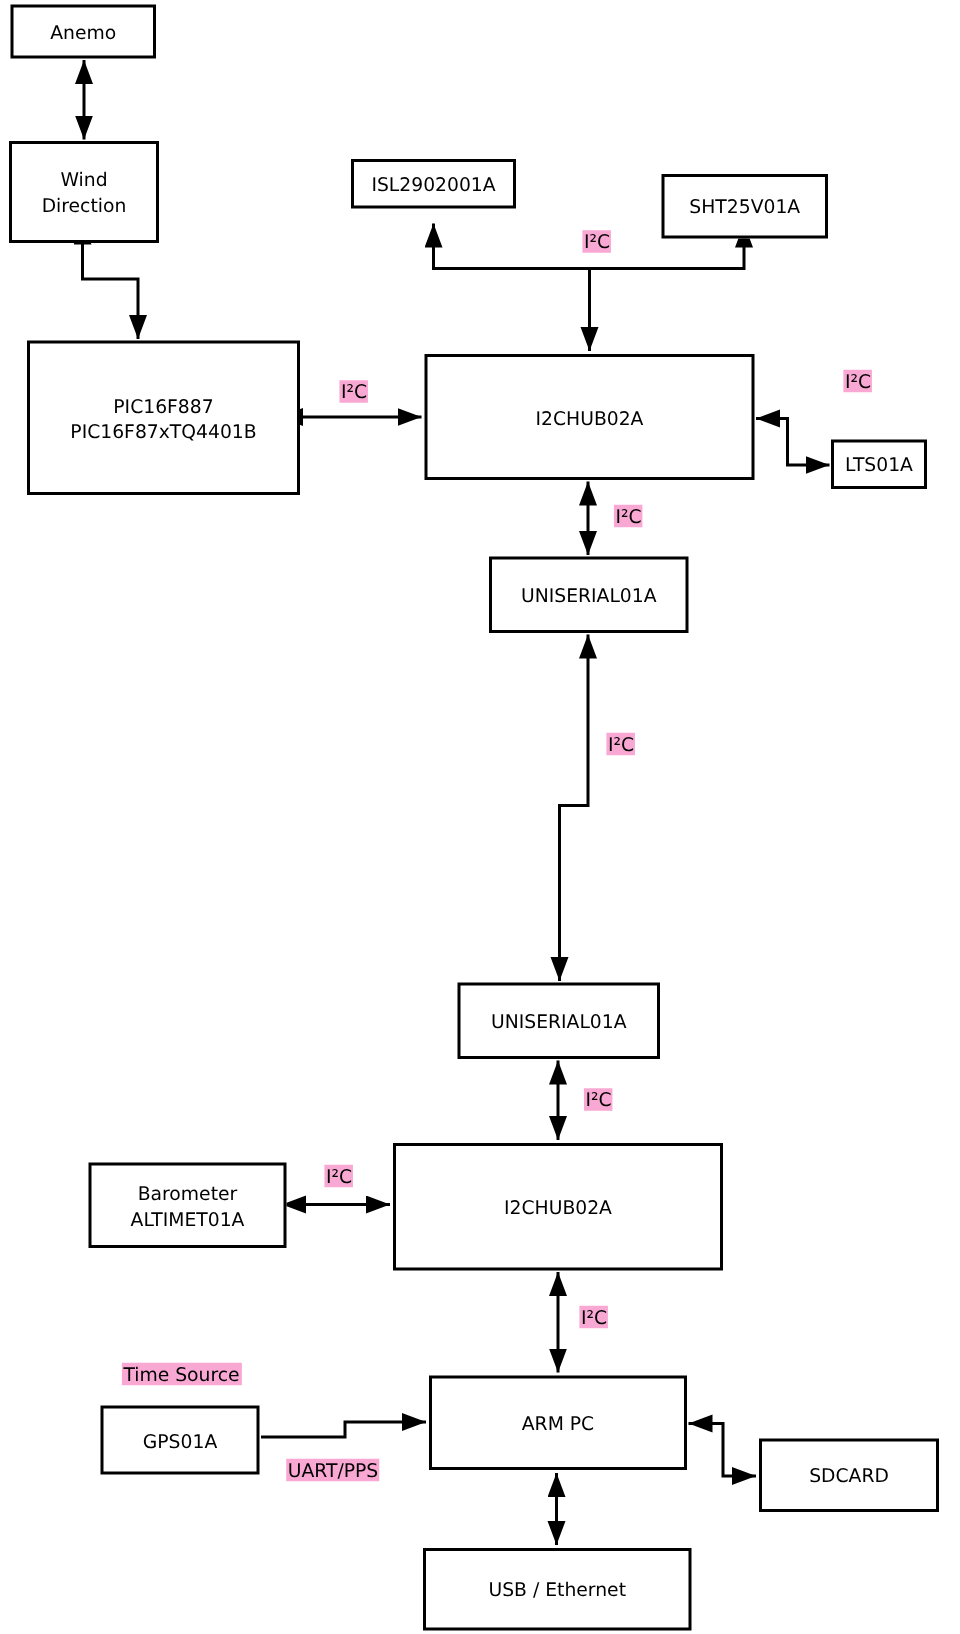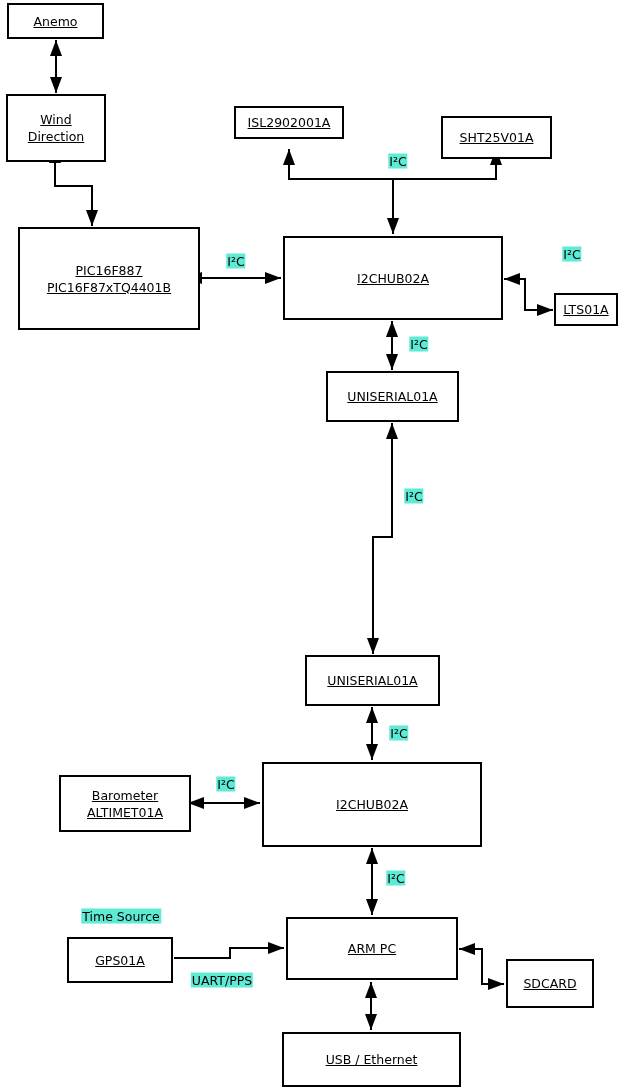--- a/index.html
+++ b/index.html
@@ -28,29 +28,28 @@
     background: #ffffff;
     display: flex;
     flex-direction: column;
     align-items: center;
     justify-content: center;
     text-align: right;
     font-size: 12.5px;
     line-height: 17px;
     color: #000000;
     white-space: nowrap;
-    text-decoration: underline;
   }
   .elabel {
     position: absolute;
     transform: translate(-50%, -50%);
     font-size: 12.5px;
     color: #000000;
     white-space: nowrap;
-    background: #5eead4;
+    background: #f9a8d4;
     padding: 0 1px;
   }
   .wires path {
     fill: none;
     stroke: #000000;
     stroke-width: 2;
   }
 </style>
 </head>
 <body>
@@ -128,21 +127,21 @@
   </div>
 
   <div class="node" style="left:67px;top:937px;width:106px;height:46px">
     <span>GPS01A</span>
   </div>
 
   <div class="node" style="left:286px;top:917px;width:172px;height:63px">
     <span>ARM PC</span>
   </div>
 
-  <div class="node" style="left:506px;top:959px;width:88px;height:49px">
+  <div class="node" style="left:506px;top:959px;width:120px;height:49px">
     <span>SDCARD</span>
   </div>
 
   <div class="node" style="left:282px;top:1032px;width:179px;height:55px">
     <span>USB / Ethernet</span>
   </div>
 
   <span class="elabel" style="left:398px;top:161px">I²C</span>
   <span class="elabel" style="left:236px;top:261px">I²C</span>
   <span class="elabel" style="left:572px;top:254px">I²C</span>

